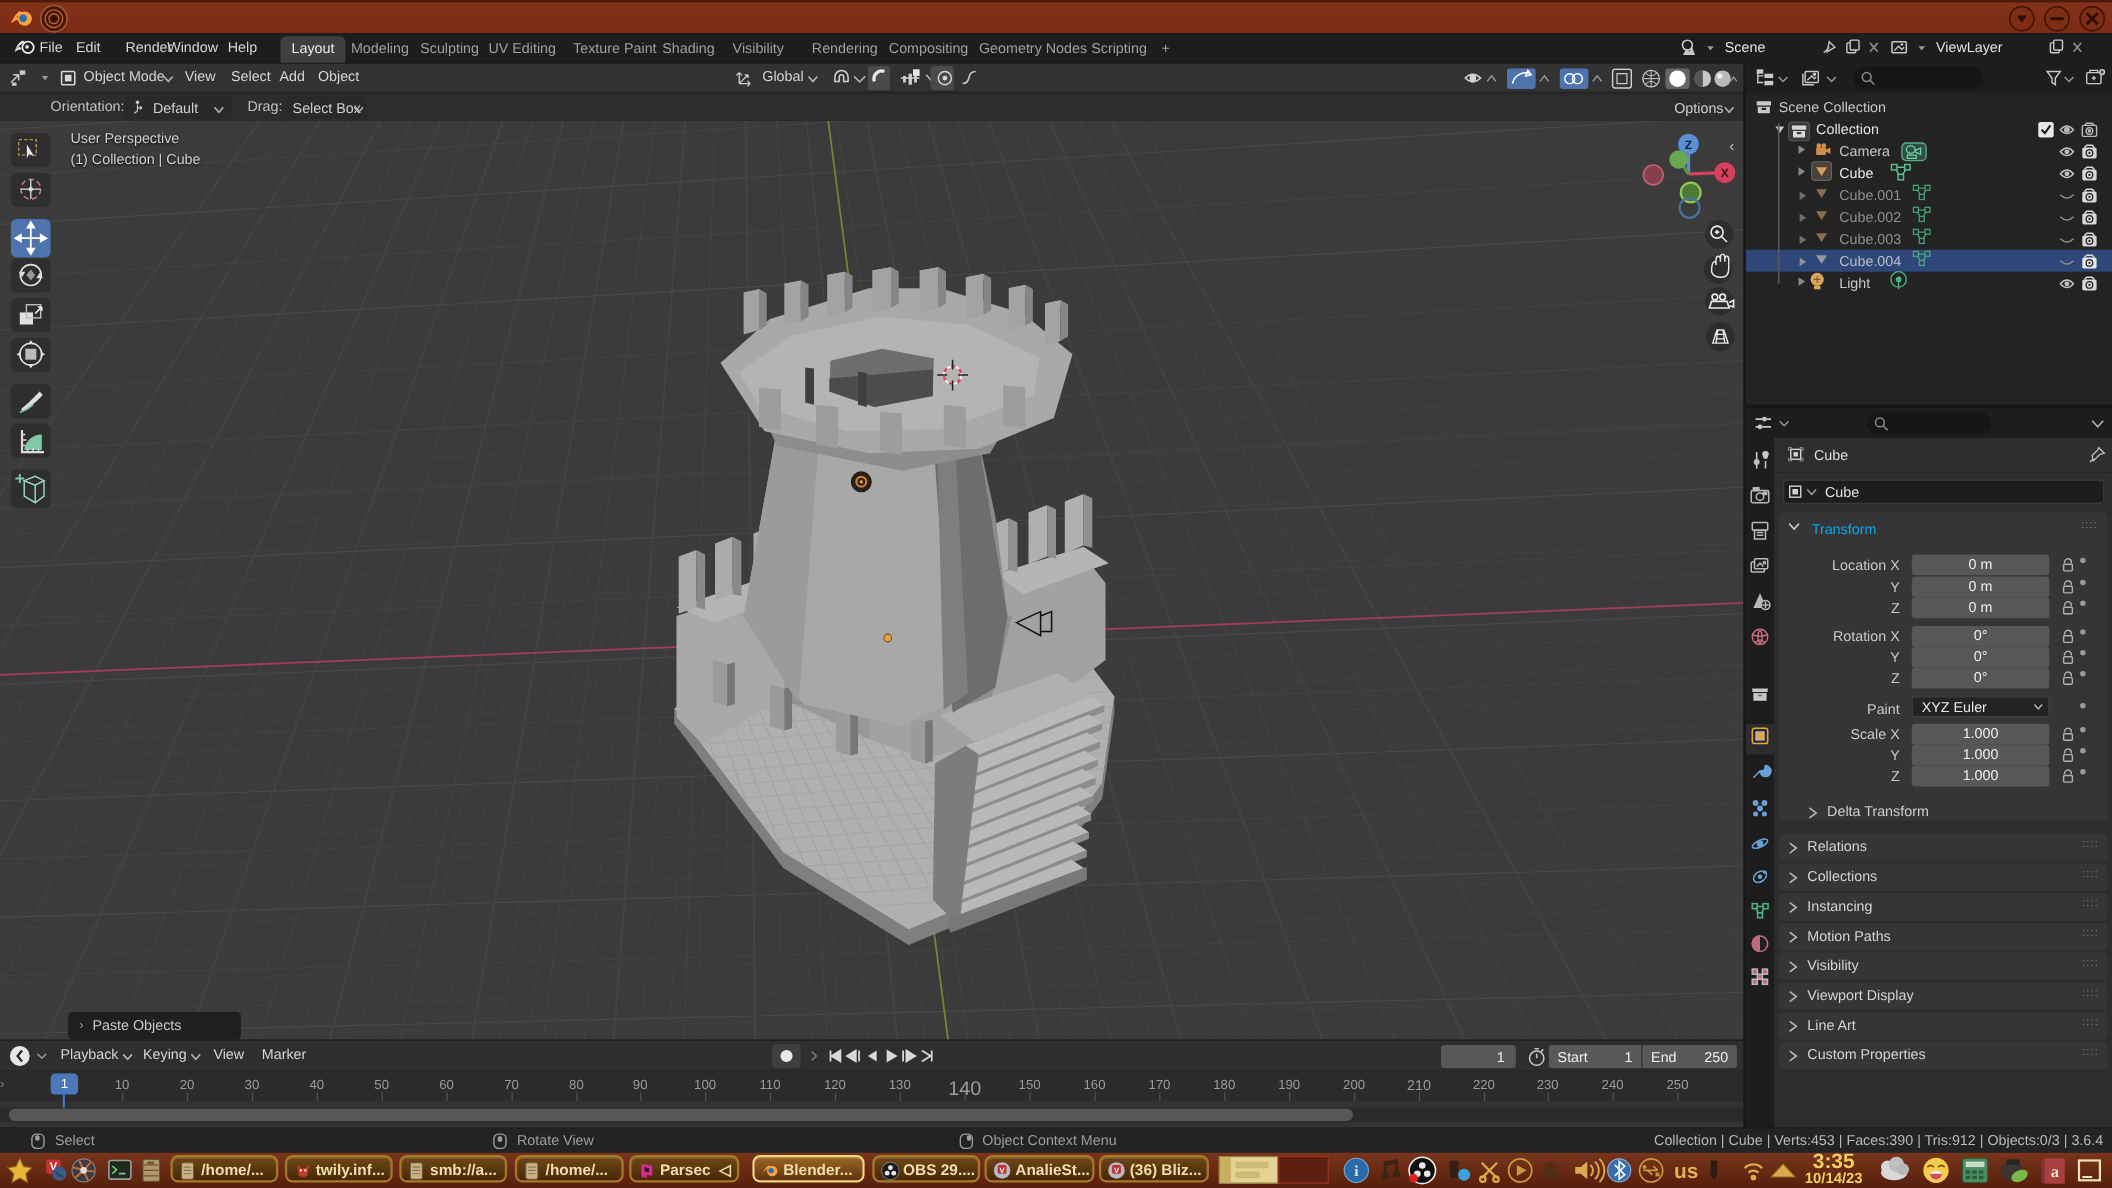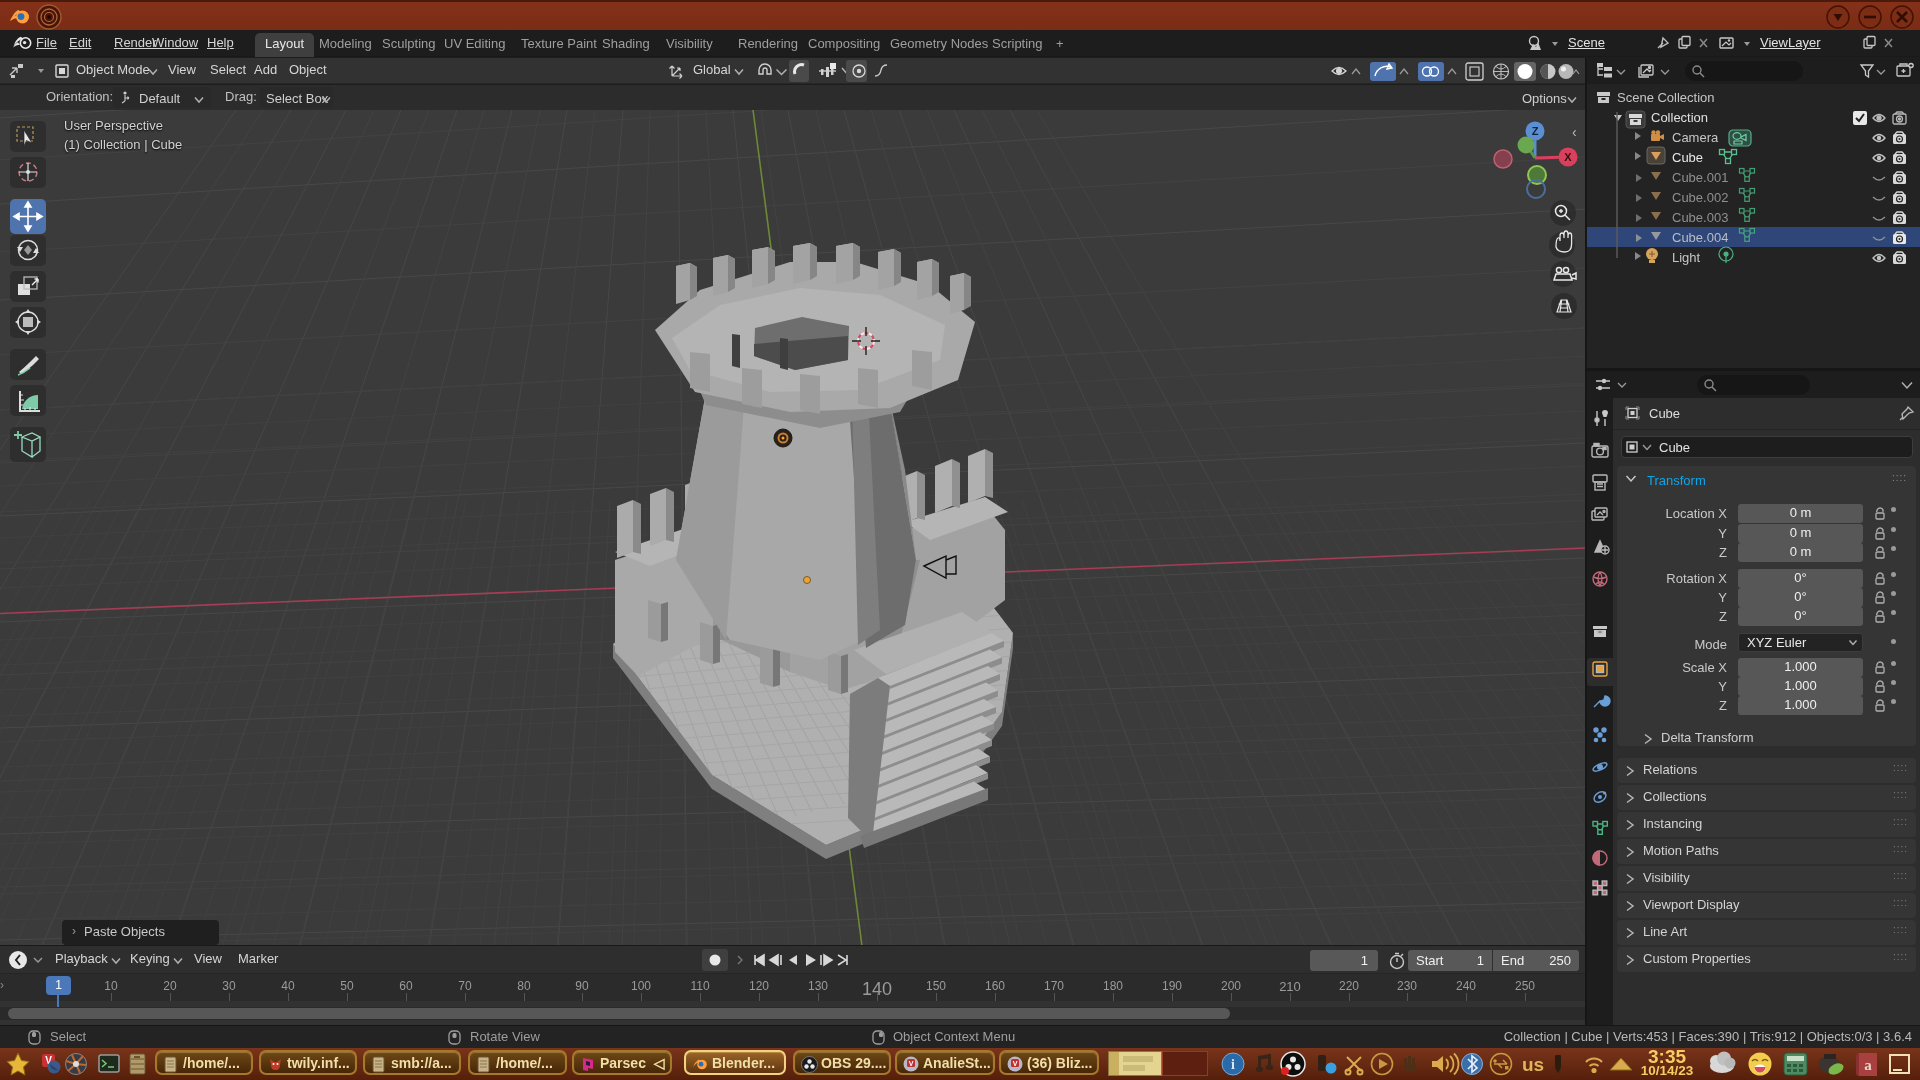--- a/index.html
+++ b/index.html
@@ -4,21 +4,21 @@
 html,body{margin:0;padding:0;width:1920px;height:1080px;overflow:hidden;background:#000;
 font-family:"Liberation Sans",sans-serif;}
 *{box-sizing:border-box;}
 .abs{position:absolute;}
 #root{position:relative;width:1920px;height:1080px;background:#1d1d1d;}
 
 #titlebar{left:0;top:0;width:1920px;height:30px;background:linear-gradient(#85311a,#7a2c14);border-top:2px solid #4a1a0c;}
 #title-text{width:100%;top:6px;text-align:center;color:#401107;font-size:15px;}
 
 #menubar{left:0;top:30px;width:1920px;height:27px;background:#1d1d1d;color:#d9d9d9;font-size:13px;border-bottom:1px solid #191919;}
-.menuitem{position:absolute;top:5px;color:#d5d5d5;text-decoration:underline;}
+.menuitem{position:absolute;top:5px;color:#d5d5d5;}
 .tab{position:absolute;top:3px;height:24px;line-height:21px;padding:0 10px;color:#9f9f9f;border-radius:5px 5px 0 0;}
 .tab.active{background:#3f3f3f;color:#e8e8e8;}
 
 #vheader{left:0;top:58px;width:1585px;height:26px;background:#323232;border-bottom:1px solid #272727;}
 #vtool{left:0;top:85px;width:1585px;height:25px;background:#2c2c2c;}
 .hdrtext{position:absolute;top:4px;font-size:13px;color:#d5d5d5;}
 .hdrtext2{position:absolute;top:4px;font-size:13px;color:#cfcfcf;}
 
 #viewport{left:0;top:110px;width:1585px;height:836px;background:#3b3b3b;overflow:hidden;}
 
@@ -816,21 +816,21 @@
           <rect x="4" y="7" width="8" height="6" rx="1" fill="none" stroke="#b0b0b0" stroke-width="1.3"></rect>
         </svg>
         <div class="abs" style="left:278px;top:282px;width:5px;height:5px;background:#9a9a9a;border-radius:50%"></div>
         <div class="abs" style="left:20px;top:300px;width:94px;text-align:right;color:#c9c9c9">Z</div>
         <div class="abs" style="left:125px;top:298px;width:125px;height:19px;background:#575757;border-radius:3px;color:#f0f0f0;text-align:center;line-height:18px">1.000</div>
         <svg class="abs" style="left:259px;top:300px" width="16" height="15" viewBox="0 0 16 15">
           <path d="M5 7 L5 5 a3 3 0 0 1 6 0" fill="none" stroke="#b0b0b0" stroke-width="1.3" transform="rotate(18 8 5)"></path>
           <rect x="4" y="7" width="8" height="6" rx="1" fill="none" stroke="#b0b0b0" stroke-width="1.3"></rect>
         </svg>
         <div class="abs" style="left:278px;top:301px;width:5px;height:5px;background:#9a9a9a;border-radius:50%"></div>
-        <div class="abs" style="left:20px;top:239px;width:94px;text-align:right;color:#c9c9c9">Mode</div>
+        <div class="abs" style="left:20px;top:239px;width:94px;text-align:right;color:#c9c9c9">Paint</div>
         <div class="abs" style="left:125px;top:235px;width:125px;height:19px;background:#232323;border:1px solid #3d3d3d;border-radius:3px;color:#e8e8e8">
           <span style="position:absolute;left:8px;top:1px">XYZ Euler</span>
           <svg style="position:absolute;right:4px;top:5px" width="10" height="8" viewBox="0 0 10 8">
             <path d="M1.5 1.5 L5 5.5 L8.5 1.5" stroke="#b0b0b0" stroke-width="1.4" fill="none"></path>
           </svg>
         </div>
         <div class="abs" style="left:278px;top:241px;width:5px;height:5px;background:#9a9a9a;border-radius:50%"></div>
       <svg class="abs" style="left:30px;top:335px" width="10" height="12" viewBox="0 0 10 12">
           <path d="M2 1.5 L8 6 L2 10.5" stroke="#b5b5b5" stroke-width="1.5" fill="none"></path>
         </svg>

